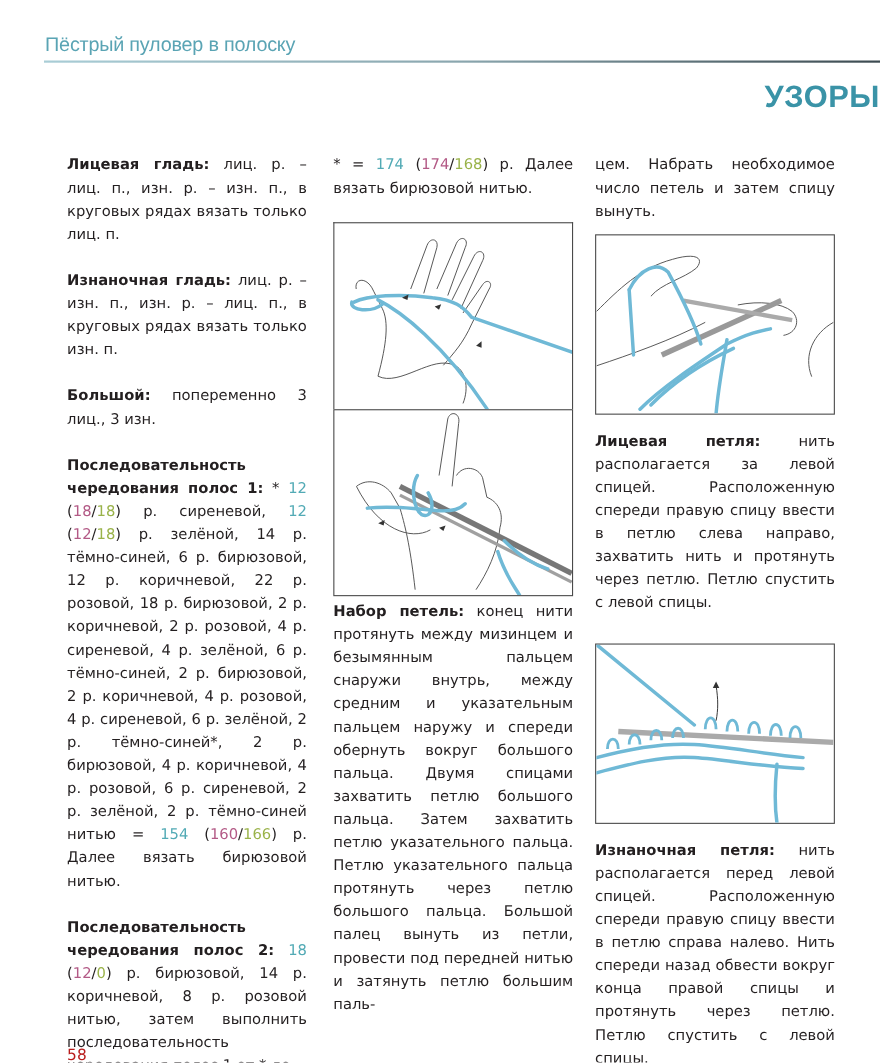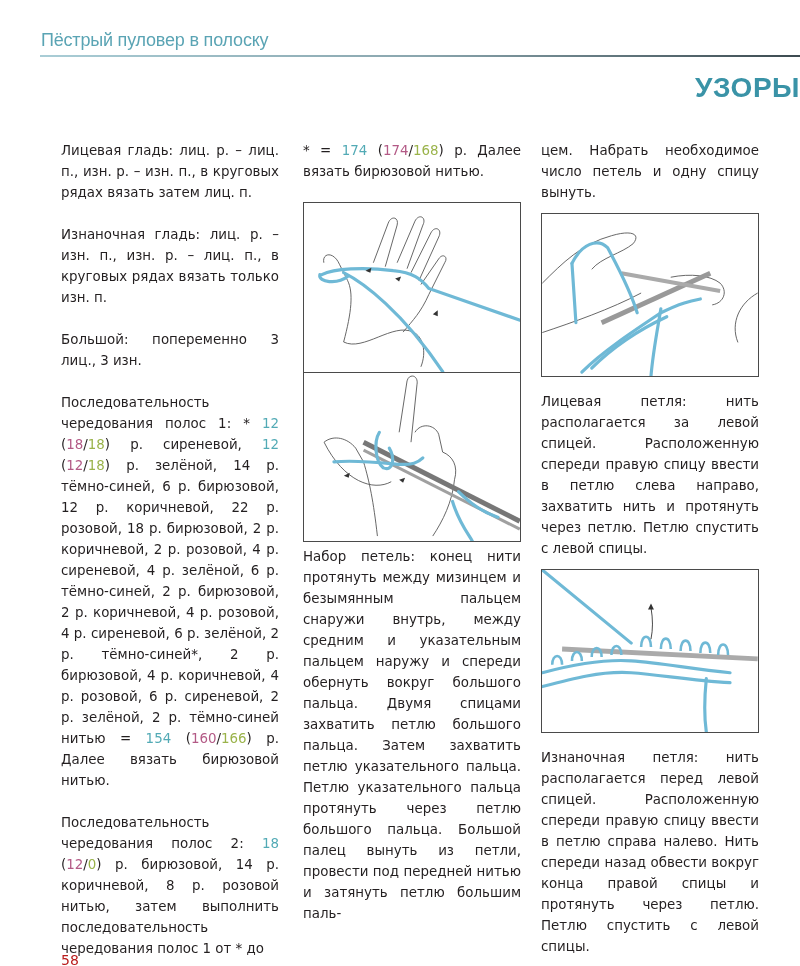--- a/index.html
+++ b/index.html
@@ -20,21 +20,21 @@
     .page-title {
       position: absolute; left: 0; right: 0; top: 72px; text-align: right;
       font-family: "Liberation Sans", sans-serif; font-size: 28px;
       color: #3a93a7; letter-spacing: 0.5px;
     }
     .col { position: absolute; font-size: 13.4px; line-height: 21px; }
     .col p { margin-bottom: 21px; }
     .col1 { left: 61px; top: 140px; width: 218px; text-align: justify; }
     .col2 { left: 303px; top: 140px; width: 218px; text-align: justify; }
     .col3 { left: 541px; top: 140px; width: 218px; text-align: justify; }
-    b { font-weight: normal; }
+    b { font-weight: bold; }
     .c-teal { color: #52aab5; }
     .c-pink { color: #b35a86; }
     .c-green { color: #9ab34a; }
     .subhead {
       font-weight: bold; color: #3a9fb0; font-size: 13.4px; margin-bottom: 6px;
     }
     .fig {
       border: 1px solid #4a4a4a; background: #fff; position: relative; overflow: hidden;
     }
     .fig svg { display: block; width: 100%; height: 100%; }
@@ -44,21 +44,21 @@
   </style>
 </head>
 <body>
 
 <div class="running-head">Пёстрый пуловер в полоску</div>
 <div class="head-rule"></div>
 <h1 class="page-title">УЗОРЫ</h1>
 
 <div class="col col1">
   <p>
-    <b>Лицевая гладь:</b><span> лиц. р. – лиц. п., изн. р. – изн. п., в круговых рядах вязать затем лиц. п.</span>
+    <b>Лицевая гладь:</b><span> лиц. р. – лиц. п., изн. р. – изн. п., в круговых рядах вязать только лиц. п.</span>
   </p>
   <p>
     <b>Изнаночная гладь:</b><span> лиц. р. – изн. п., изн. р. – лиц. п., в круговых рядах вязать только изн. п.</span>
   </p>
   <p>
     <b>Большой:</b><span> попеременно 3 лиц., 3 изн.</span>
   </p>
   <p>
     <b>Последовательность чередования полос 1:</b><span> * </span><span class="c-teal">12</span> (<span class="c-pink">18</span>/<span class="c-green">18</span>)<span> р. сиреневой, </span><span class="c-teal">12</span> (<span class="c-pink">12</span>/<span class="c-green">18</span>)<span> р. зелёной, 14 р. тёмно-синей, 6 р. бирюзовой, 12 р. коричневой, 22 р. розовой, 18 р. бирюзовой, 2 р. коричневой, 2 р. розовой, 4 р. сиреневой, 4 р. зелёной, 6 р. тёмно-синей, 2 р. бирюзовой, 2 р. коричневой, 4 р. розовой, 4 р. сиреневой, 6 р. зелёной, 2 р. тёмно-синей*, 2 р. бирюзовой, 4 р. коричневой, 4 р. розовой, 6 р. сиреневой, 2 р. зелёной, 2 р. тёмно-синей нитью = </span><span class="c-teal">154</span> (<span class="c-pink">160</span>/<span class="c-green">166</span>)<span> р. Далее вязать бирюзовой нитью.</span>
   </p>
@@ -121,21 +121,21 @@
       </g>
     </svg>
   </div>
 
   <p style="margin-top:4px;">
     <b>Набор петель:</b><span> конец нити протянуть между мизинцем и безымянным пальцем снаружи внутрь, между средним и указательным пальцем наружу и спереди обернуть вокруг большого пальца. Двумя спицами захватить петлю большого пальца. Затем захватить петлю указательного пальца. Петлю указательного пальца протянуть через петлю большого пальца. Большой палец вынуть из петли, провести под передней нитью и затянуть петлю большим паль-</span>
   </p>
 </div>
 
 <div class="col col3">
-  <p style="margin-bottom:10px;">цем. Набрать необходимое число петель и одну спицу вынуть.</p>
+  <p style="margin-bottom:10px;">цем. Набрать необходимое число петель и затем спицу вынуть.</p>
 
   <div class="fig" style="width:218px;height:164px;margin-bottom:14px;">
     <svg viewBox="0 0 218 164">
       <g fill="none" stroke="#555" stroke-width="0.9">
         <path d="M0 70 C20 50 40 30 70 22 C90 16 100 20 92 30 C80 40 60 44 50 56"></path>
         <path d="M0 120 C30 110 70 96 100 80"></path>
         <path d="M130 64 C150 60 170 62 180 70 C188 78 184 90 172 92"></path>
         <path d="M218 80 C200 90 190 110 198 130"></path>
       </g>
       <g stroke="#999" stroke-width="5">
@@ -147,21 +147,21 @@
       <g fill="none" stroke="#6fb9d6" stroke-width="3.2" stroke-linecap="round">
         <path d="M30 50 C40 30 56 24 66 34 C80 60 90 80 96 100"></path>
         <path d="M30 50 L34 110"></path>
         <path d="M40 160 C60 140 90 120 120 100 C140 90 150 88 160 86"></path>
         <path d="M50 156 C70 136 96 118 126 104"></path>
         <path d="M120 96 C116 120 112 140 110 164"></path>
       </g>
     </svg>
   </div>
 
-  <p style="margin-bottom:10px;">
+  <p style="margin-bottom:26px;">
     <b>Лицевая петля:</b><span> нить располагается за левой спицей. Расположенную спереди правую спицу ввести в петлю слева направо, захватить нить и протянуть через петлю. Петлю спустить с левой спицы.</span>
   </p>
 
   <div class="fig" style="width:218px;height:164px;margin-bottom:14px;">
     <svg viewBox="0 0 218 164">
       <g stroke="#aaa" stroke-width="5">
         <line x1="20" y1="80" x2="218" y2="90"></line>
       </g>
       <g fill="none" stroke="#6fb9d6" stroke-width="3.2" stroke-linecap="round">
         <path d="M0 0 L90 74"></path>

